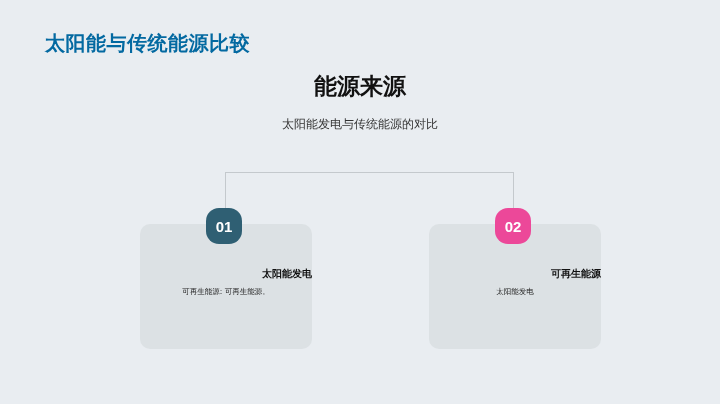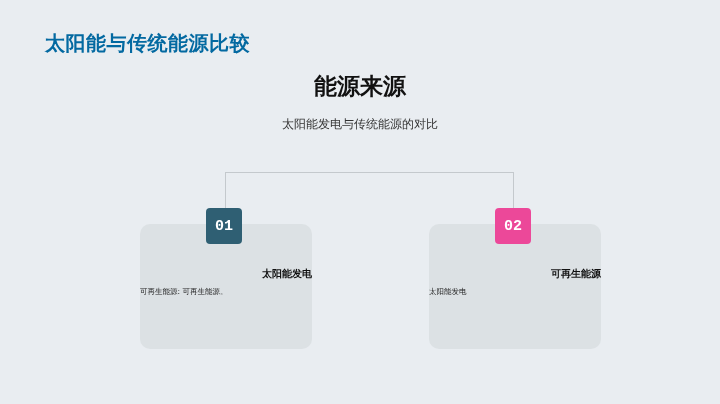--- a/index.html
+++ b/index.html
@@ -32,27 +32,27 @@
       background: #dce1e4; border-radius: 10px;
     }
     .card-1 { left: 140px; }
     .card-2 { left: 429px; }
     .card-heading {
       position: absolute; left: 0; width: 100%; top: 43px;
       text-align: right; font-size: 10px; font-weight: bold; color: #111;
     }
     .card-text {
       position: absolute; left: 0; width: 100%; top: 63px;
-      text-align: left; font-size: 7.5px; color: #222;
+      text-align: center; font-size: 7.5px; color: #222;
     }
     .badge {
       position: absolute; top: 208px; width: 36px; height: 36px;
-      border-radius: 4px; color: #fff; font-size: 15px; font-weight: bold;
+      border-radius: 13px; color: #fff; font-size: 15px; font-weight: bold;
       display: flex; align-items: center; justify-content: center;
-      font-family: Liberation Mono, monospace;
+      font-family: Liberation Sans, sans-serif;
     }
     .badge-1 { left: 206px; }
     .badge-2 { left: 495px; }
   </style>
 </head>
 <body>
 
 <div class="slide-title">太阳能与传统能源比较</div>
 
 <div class="section-title">能源来源</div>

